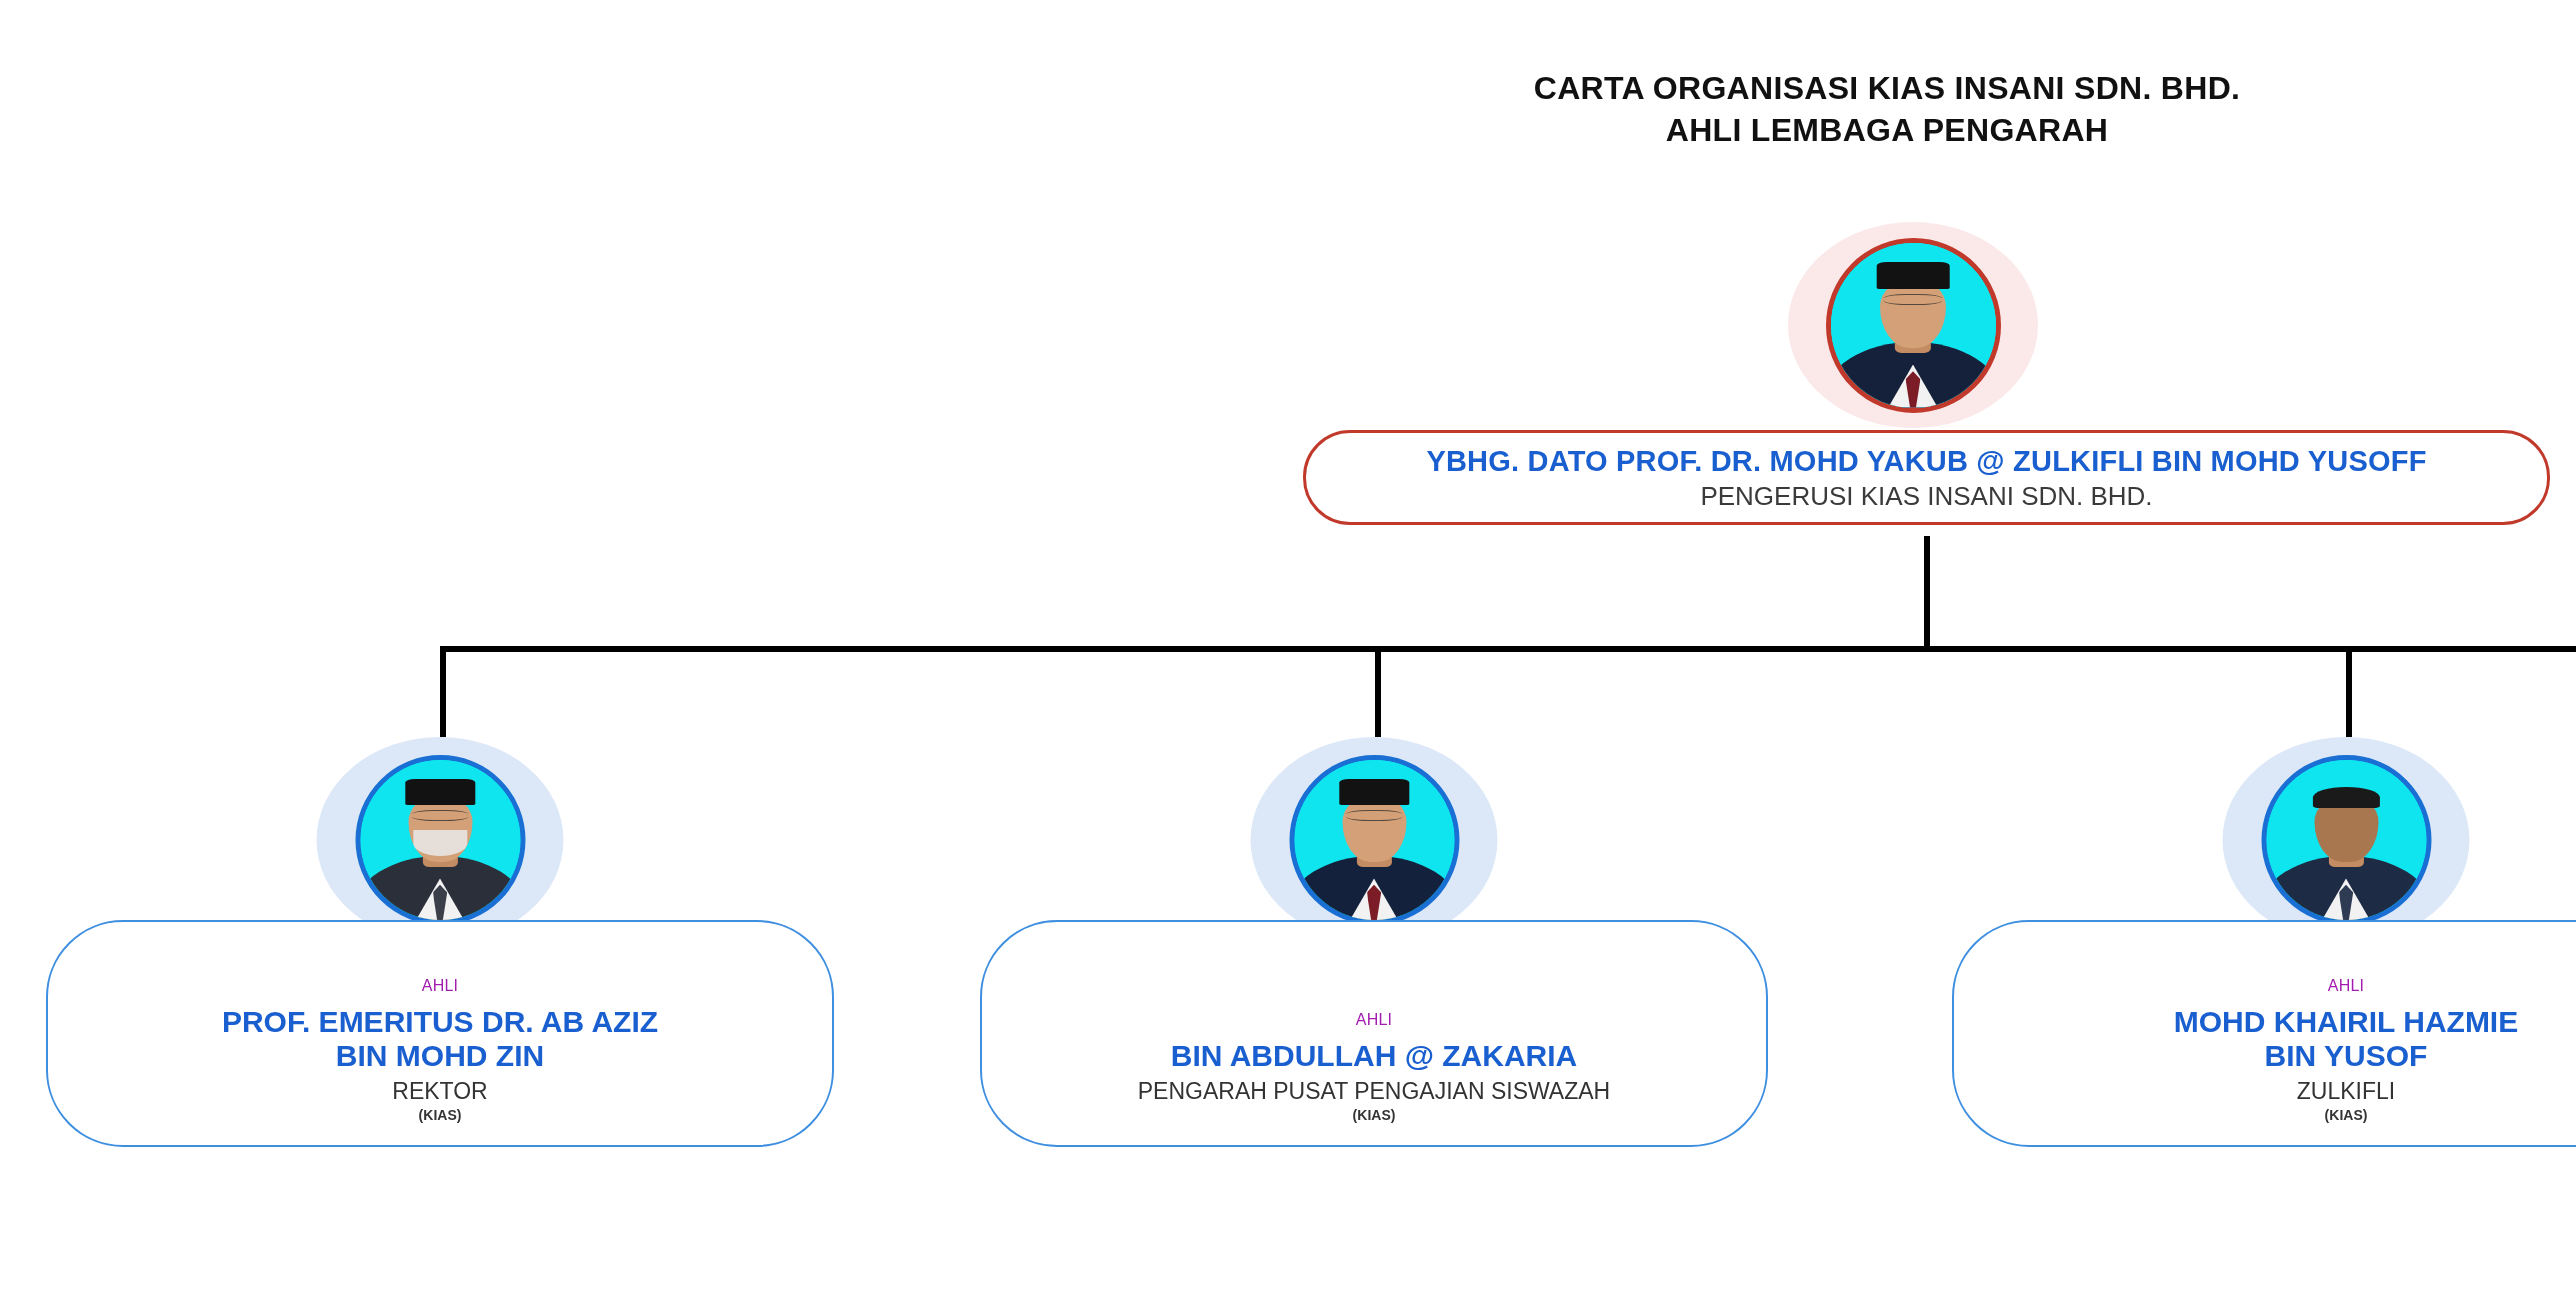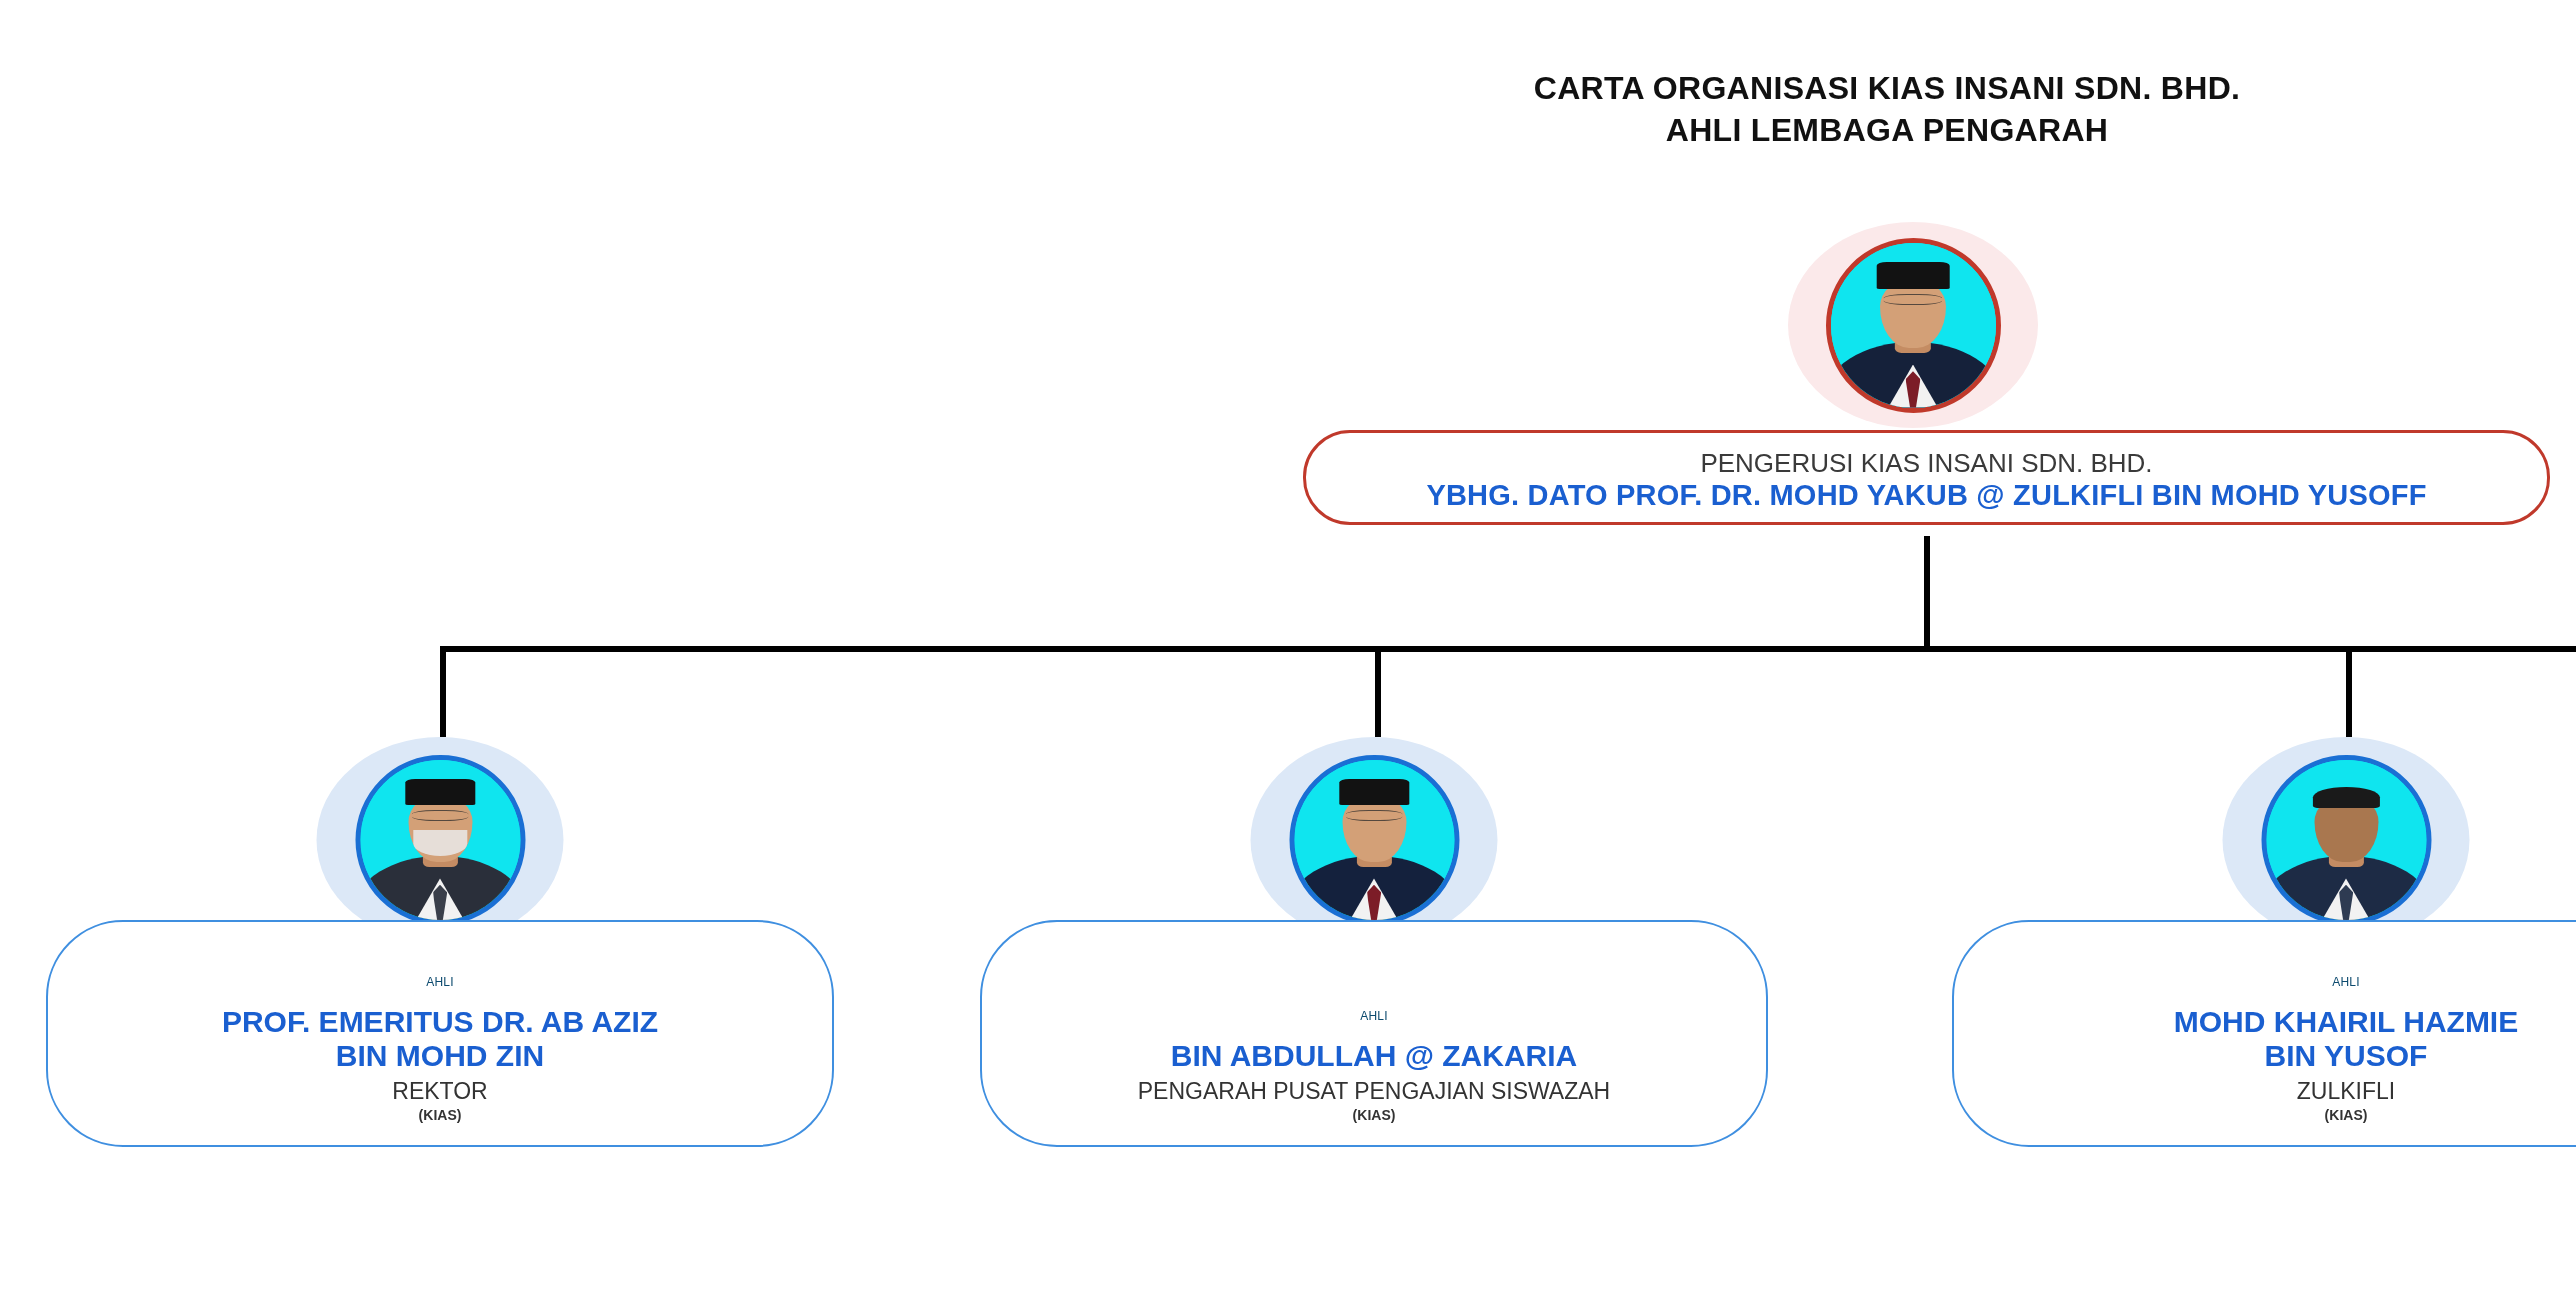--- a/index.html
+++ b/index.html
@@ -123,23 +123,23 @@
     width: 788px;
     height: 227px;
     border: 2.6px solid #3f8fe0;
     border-radius: 77px;
     background: #ffffff;
     display: flex; flex-direction: column;
     align-items: center; justify-content: flex-end;
     padding-bottom: 21.6px;
   }
   .member-ahli {
-    color: #0c4a6e;
-    font-size: 12px;
-    margin-bottom: 16px;
+    color: #a21caf;
+    font-size: 16px;
+    margin-bottom: 10px;
     letter-spacing: 0.2px;
   }
   .member-name {
     color: #1a5fd0;
     font-weight: bold;
     font-size: 30px;
     line-height: 1.12;
     text-align: right;
     white-space: nowrap;
   }
@@ -263,22 +263,22 @@
         <div class="p-tie"></div>
         <div class="p-neck"></div>
         <div class="p-face"></div>
         <div class="p-songkok"></div>
         <div class="p-glasses"></div>
       </div>
     </div>
   </div>
 
   <div id="chair-box">
+    <div id="chair-name">YBHG. DATO PROF. DR. MOHD YAKUB @ ZULKIFLI BIN MOHD YUSOFF</div>
     <div id="chair-role">PENGERUSI  KIAS INSANI SDN. BHD.</div>
-    <div id="chair-name">YBHG. DATO PROF. DR. MOHD YAKUB @ ZULKIFLI BIN MOHD YUSOFF</div>
   </div>
 
   <div class="member" id="member-0">
     <div class="member-photo-ring">
       <div class="member-photo-inner">
         <div class="portrait">
           <div class="p-bg"></div>
           <div class="p-shoulders" style="background:#2a2f3a;"></div>
           <div class="p-shirt"></div>
           <div class="p-tie" style="background:#3a3f4a;"></div>

